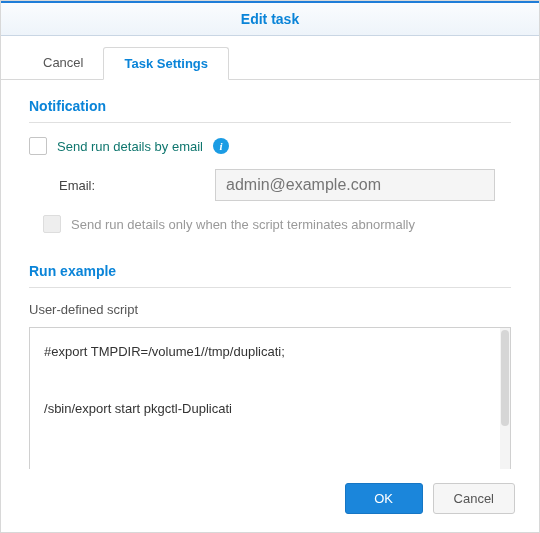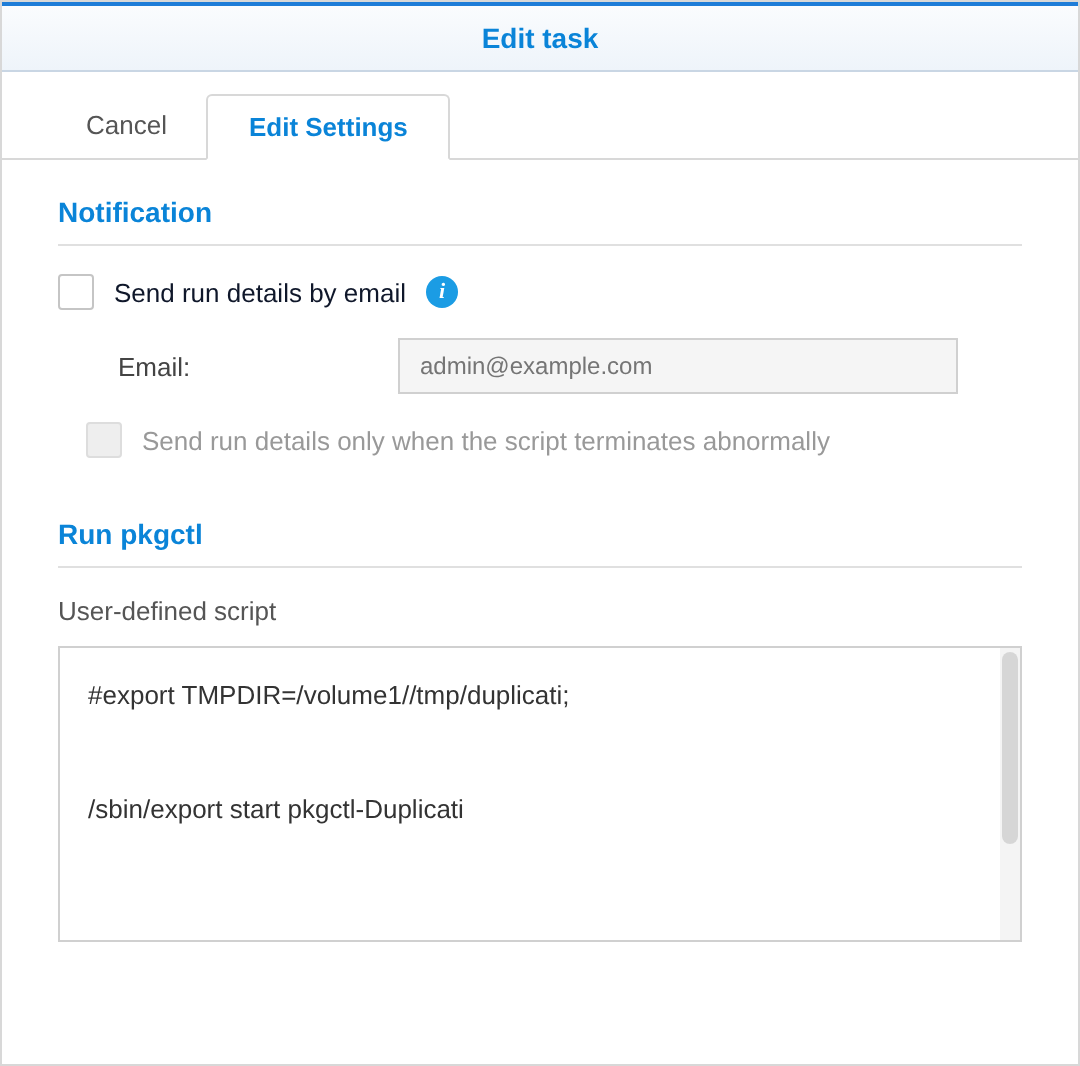--- a/index.html
+++ b/index.html
@@ -76,21 +76,21 @@
       height: 18px;
       border: 1px solid #c5c5c5;
       border-radius: 2px;
       background: #fff;
     }
     .checkbox.disabled {
       background: #eee;
       border-color: #ddd;
     }
     .cb-label {
-      color: #0f172a;
+      color: #0f766e;
     }
     .cb-label.disabled {
       color: #999;
     }
     .info-icon {
       display: inline-flex;
       align-items: center;
       justify-content: center;
       width: 16px;
       height: 16px;
@@ -100,34 +100,34 @@
       font-size: 11px;
       font-weight: bold;
       font-style: italic;
       font-family: Georgia, serif;
     }
     .field-row {
       display: flex;
       align-items: center;
       margin-left: 30px;
       margin-bottom: 14px;
-      gap: 10px;
+      gap: 26px;
     }
     .field-label {
       width: 130px;
       color: #444;
     }
     .text-input {
       flex: 1;
       max-width: 280px;
       padding: 6px 10px;
       border: 1px solid #d0d0d0;
       background: #f5f5f5;
       color: #999;
-      font-size: 12px;
+      font-size: 16px;
     }
     .section-spacer {
       height: 16px;
     }
     .desc {
       color: #555;
       margin-bottom: 10px;
     }
     .script-wrap {
       position: relative;
@@ -194,21 +194,21 @@
   </style>
 </head>
 <body>
 
 <div class="dialog">
 
   <div class="dialog-header">Edit task</div>
 
   <div class="tabs">
     <div class="tab">Cancel</div>
-    <div class="tab active">Edit Settings</div>
+    <div class="tab active">Task Settings</div>
   </div>
 
   <div class="body">
 
     <div class="section-title">Notification</div>
 
     <div class="checkbox-row">
       <div class="checkbox"></div>
       <span class="cb-label">Send run details by email</span>
       <span class="info-icon">i</span>
@@ -219,35 +219,39 @@
       <input class="text-input" type="text" disabled="" placeholder="admin@example.com" style="">
     </div>
 
     <div class="checkbox-row sub">
       <div class="checkbox disabled"></div>
       <span class="cb-label disabled">Send run details only when the script terminates abnormally</span>
     </div>
 
     <div class="section-spacer"></div>
 
-    <div class="section-title">Run pkgctl</div>
+    <div class="section-title">Run example</div>
 
     <div class="desc">User-defined script</div>
 
     <div class="script-wrap">
       <div class="script-box">
         <div class="script-line">
           <span>#export </span><span class="spell">TMPDIR</span><span>=/</span><span class="spell">volume1</span><span>//tmp/</span><span class="spell">duplicati</span><span>;</span>
         </div>
         <div class="script-line">&nbsp;</div>
         <div class="script-line">
           <span>/</span><span class="spell">sbin</span><span>/</span><span class="spell">export</span><span> start </span><span class="spell">pkgctl</span><span>-</span><span class="spell">Duplicati</span>
         </div>
       </div>
       <div class="fake-scrollbar">
         <div class="fake-thumb"></div>
       </div>
     </div>
 
   </div>
 
+  <div class="footer">
+    <div class="btn btn-primary">OK</div>
+    <div class="btn btn-secondary">Cancel</div>
+  </div>
 
 </div>
 
 </body></html>

